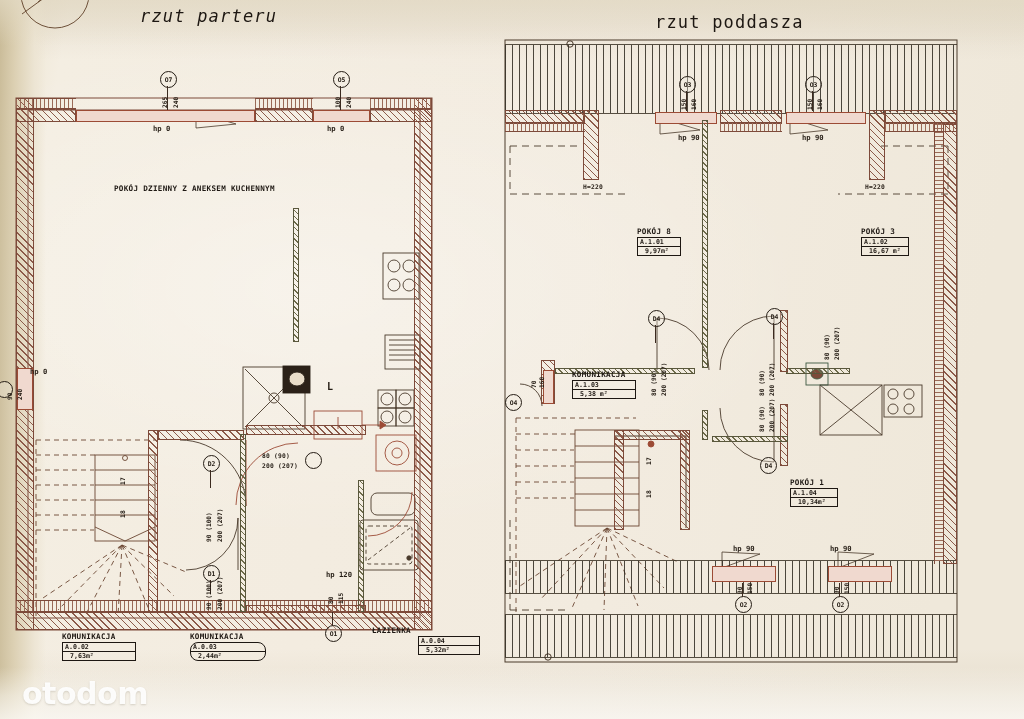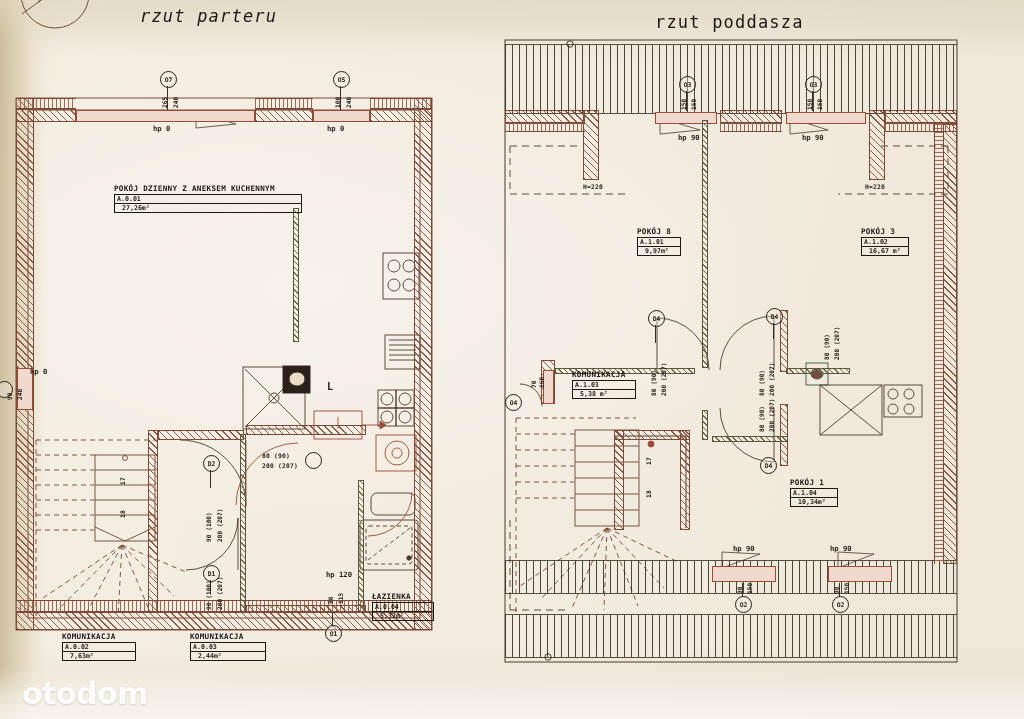--- a/index.html
+++ b/index.html
@@ -335,49 +335,45 @@
 <div class="t vtxt" style="left:216px;top:610px;">200 (207)</div>
 <div class="t hp" style="left:326px;top:570px;">hp 120</div>
 
 <div class="tag" style="left:325px;top:625px;">O1</div>
 <div class="line" style="left:332px;top:612px;width:1px;height:14px;"></div>
 <div class="t vtxt" style="left:327px;top:604px;">80</div>
 <div class="t vtxt" style="left:337px;top:604px;">115</div>
 
 <div class="roomlab" style="left:70px;top:184px;margin-left:44px;">
   <div class="nm">POKÓJ DZIENNY Z ANEKSEM KUCHENNYM</div>
-  <div class="bx" style="width:186px;">
-    <div class="r1">A.0.01</div>
-    <div class="r2">27,26m²</div>
-  </div>
 </div>
 
 <div class="t lbl" style="left:327px;top:381px;font-size:10px;">L</div>
 <div class="t lblsm" style="left:119px;top:485px;transform:rotate(-90deg);transform-origin:0 0;">17</div>
 <div class="t lblsm" style="left:119px;top:518px;transform:rotate(-90deg);transform-origin:0 0;">18</div>
 
 <div class="roomlab" style="left:62px;top:632px;">
   <div class="nm">KOMUNIKACJA</div>
   <div class="bx" style="width:72px;">
     <div class="r1">A.0.02</div>
     <div class="r2">7,63m²</div>
   </div>
 </div>
 
 <div class="roomlab" style="left:190px;top:632px;">
   <div class="nm">KOMUNIKACJA</div>
-  <div class="bx" style="width:74px;">
+  <div class="bx" style="width:74px;border-radius:8px;">
     <div class="r1">A.0.03</div>
     <div class="r2">2,44m²</div>
   </div>
 </div>
 
-<div class="roomlab" style="left:372px;top:592px;">
+<div class="roomlab" style="left:372px;top:626px;">
   <div class="nm">ŁAZIENKA</div>
-  <div class="bx" style="width:60px;">
+  <div class="bx" style="width:60px;margin-left:46px;">
     <div class="r1">A.0.04</div>
     <div class="r2">5,32m²</div>
   </div>
 </div>
 
 <div class="t title" style="left:655px;top:12px;">rzut poddasza</div>
 
 <div class="roof" style="left:505px;top:44px;width:452px;height:70px;"></div>
 <div class="roof" style="left:505px;top:560px;width:452px;height:34px;"></div>
 <div class="roof" style="left:505px;top:614px;width:452px;height:44px;"></div>

